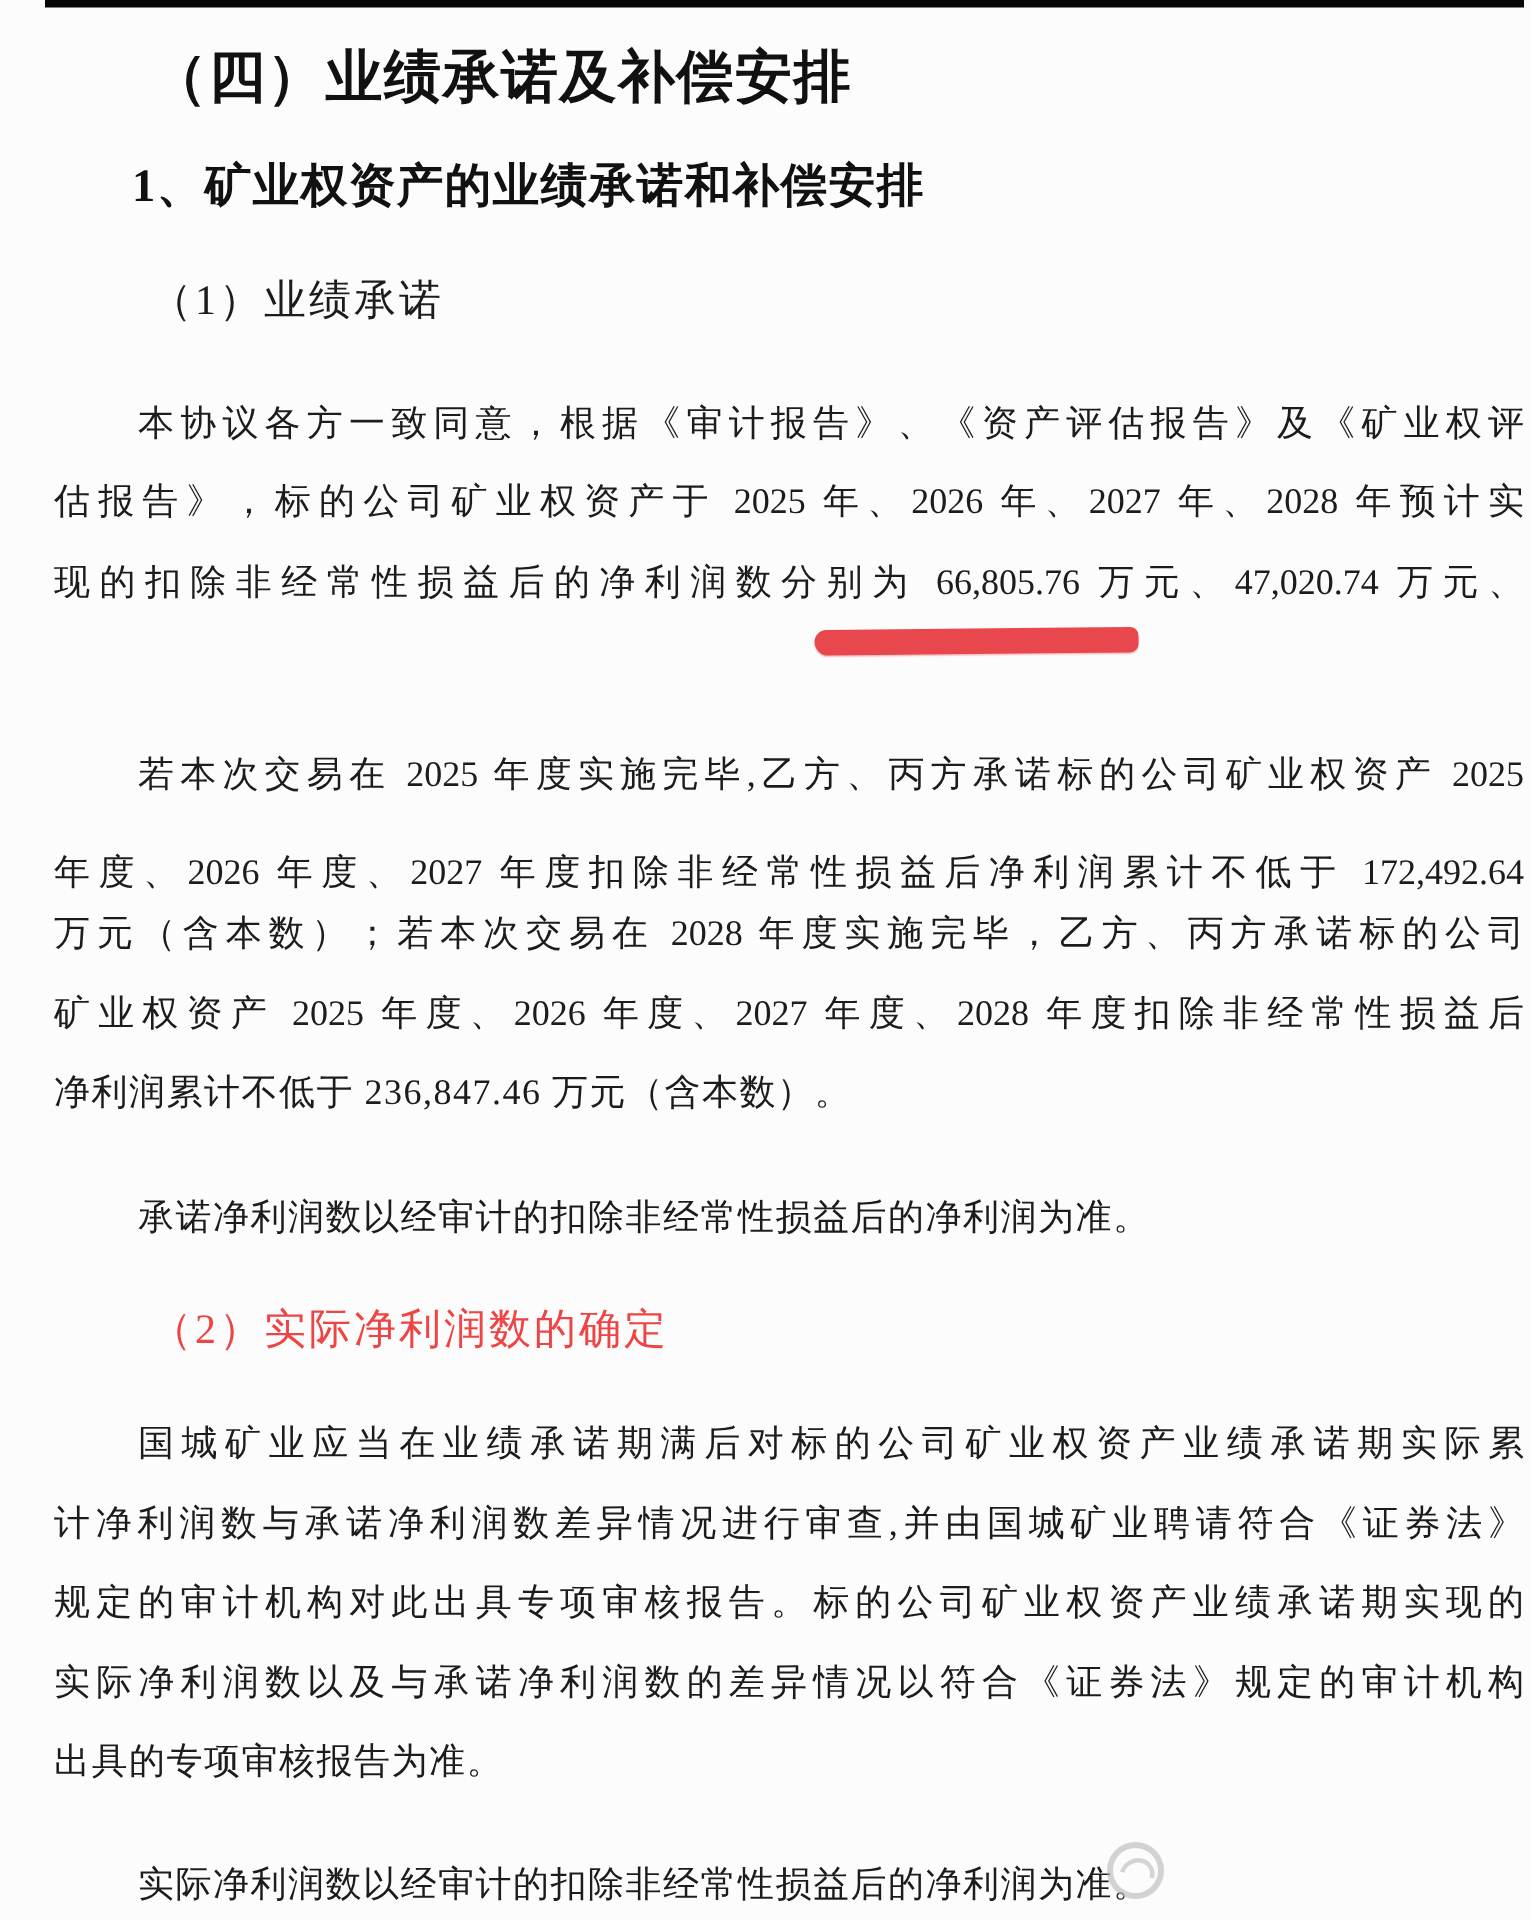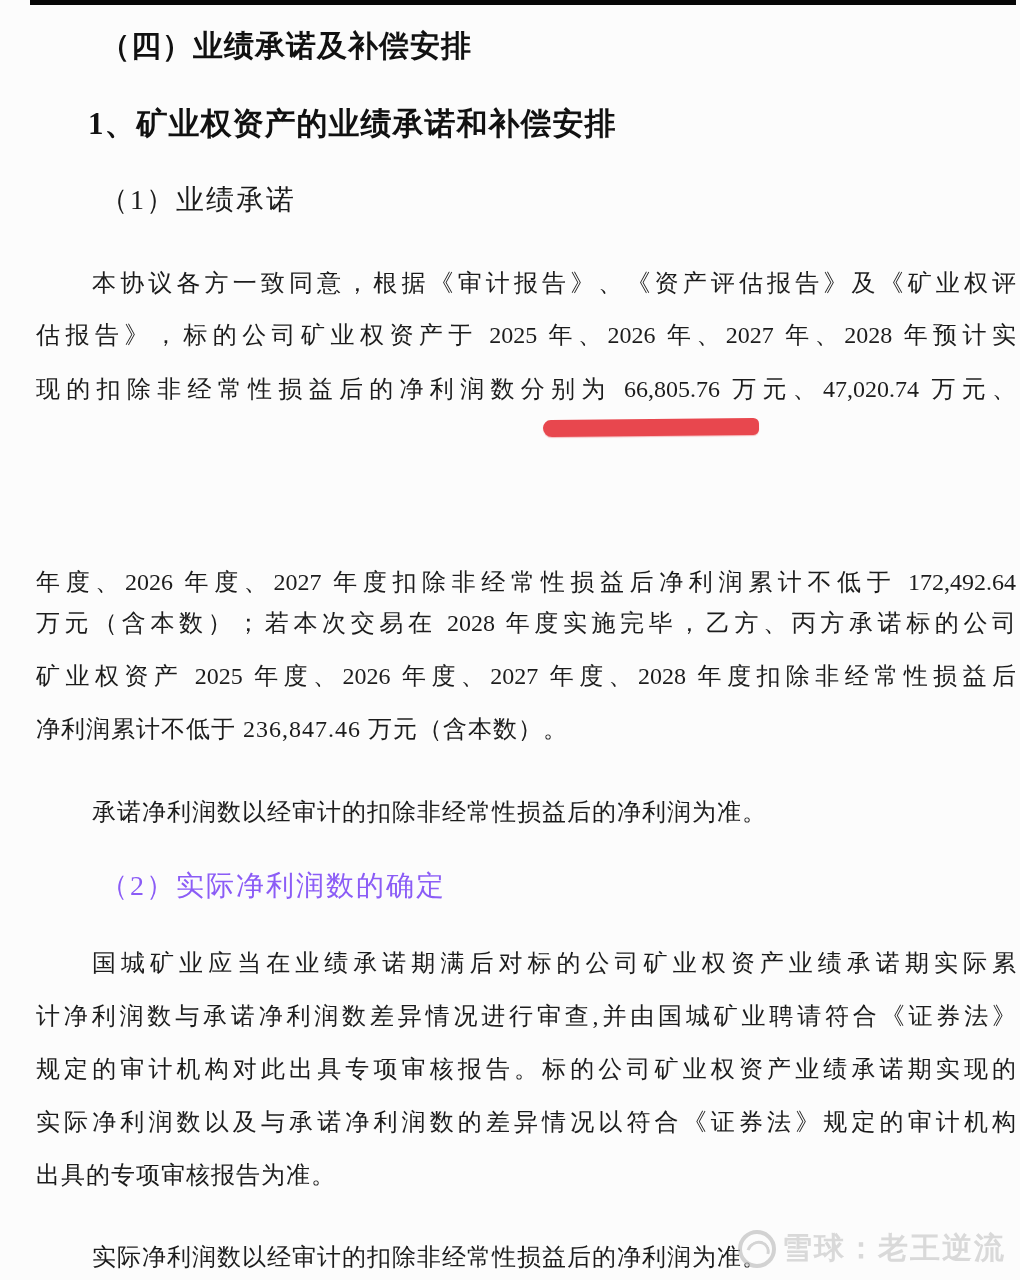--- a/index.html
+++ b/index.html
@@ -20,24 +20,24 @@
     background: #070707;
   }
   .heading {
     position: absolute;
     margin: 0;
     color: #111111;
     font-weight: bold;
     white-space: nowrap;
     letter-spacing: 1px;
   }
-  .h1 { left: 100px; top: 26px;  font-size: 30px; }
+  .h1 { left: 100px; top: 26px;  font-size: 38px; }
   .h2 { left: 88px;  top: 103px; font-size: 31px; }
   .h3 { left: 100px; top: 181px; font-size: 28px; font-weight: normal; color: #1c1c1c; letter-spacing: 2px; }
-  .h4 { left: 100px; top: 867px; font-size: 28px; font-weight: normal; color: #8b5cf6; letter-spacing: 2px; }
+  .h4 { left: 100px; top: 867px; font-size: 28px; font-weight: normal; color: #ef4444; letter-spacing: 2px; }
   .line {
     position: absolute;
     left: 36px; width: 980px; height: 34px;
     font-size: 24px;
     color: #1c1c1c;
     line-height: 34px;
   }
   .jline {          
     text-align: justify;
     text-align-last: justify;
@@ -104,20 +104,21 @@
     <h2 class="heading h2">1、矿业权资产的业绩承诺和补偿安排</h2>
 
     <div class="heading h3">（1）业绩承诺</div>
 
     <div class="line jline indent" style="top:266px">本协议各方一致同意，根据《审计报告》、《资产评估报告》及《矿业权评</div>
     <div class="line jline" style="top:318px">估报告》，标的公司矿业权资产于 2025 年、2026 年、2027 年、2028 年预计实</div>
     <div class="line jline" style="top:372px">现的扣除非经常性损益后的净利润数分别为 66,805.76 万元、47,020.74 万元、</div>
 
     <div class="red-underline"></div>
 
+    <div class="line jline indent" style="top:500px">若本次交易在 2025 年度实施完毕,乙方、丙方承诺标的公司矿业权资产 2025</div>
     <div class="line jline" style="top:565px">年度、2026 年度、2027 年度扣除非经常性损益后净利润累计不低于 172,492.64</div>
     <div class="line jline" style="top:606px">万元（含本数）；若本次交易在 2028 年度实施完毕，乙方、丙方承诺标的公司</div>
     <div class="line jline" style="top:659px">矿业权资产 2025 年度、2026 年度、2027 年度、2028 年度扣除非经常性损益后</div>
     <div class="line plain" style="top:712px">净利润累计不低于 236,847.46 万元（含本数）。</div>
 
     <div class="line plain indent" style="top:795px">承诺净利润数以经审计的扣除非经常性损益后的净利润为准。</div>
 
     <div class="heading h4">（2）实际净利润数的确定</div>
 
     <div class="line jline indent" style="top:946px">国城矿业应当在业绩承诺期满后对标的公司矿业权资产业绩承诺期实际累</div>
@@ -125,16 +126,15 @@
     <div class="line jline" style="top:1052px">规定的审计机构对此出具专项审核报告。标的公司矿业权资产业绩承诺期实现的</div>
     <div class="line plain" style="top:1158px">出具的专项审核报告为准。</div>
     <div class="line jline" style="top:1105px">实际净利润数以及与承诺净利润数的差异情况以符合《证券法》规定的审计机构</div>
 
     <div class="line plain indent" style="top:1240px">实际净利润数以经审计的扣除非经常性损益后的净利润为准。</div>
 
   </div>
 
   <div class="watermark">
     <span class="wm-logo"></span>
-    <span class="wm-text">雪球：老王逆流</span>
   </div>
 
 </div>
 
 </body></html>

